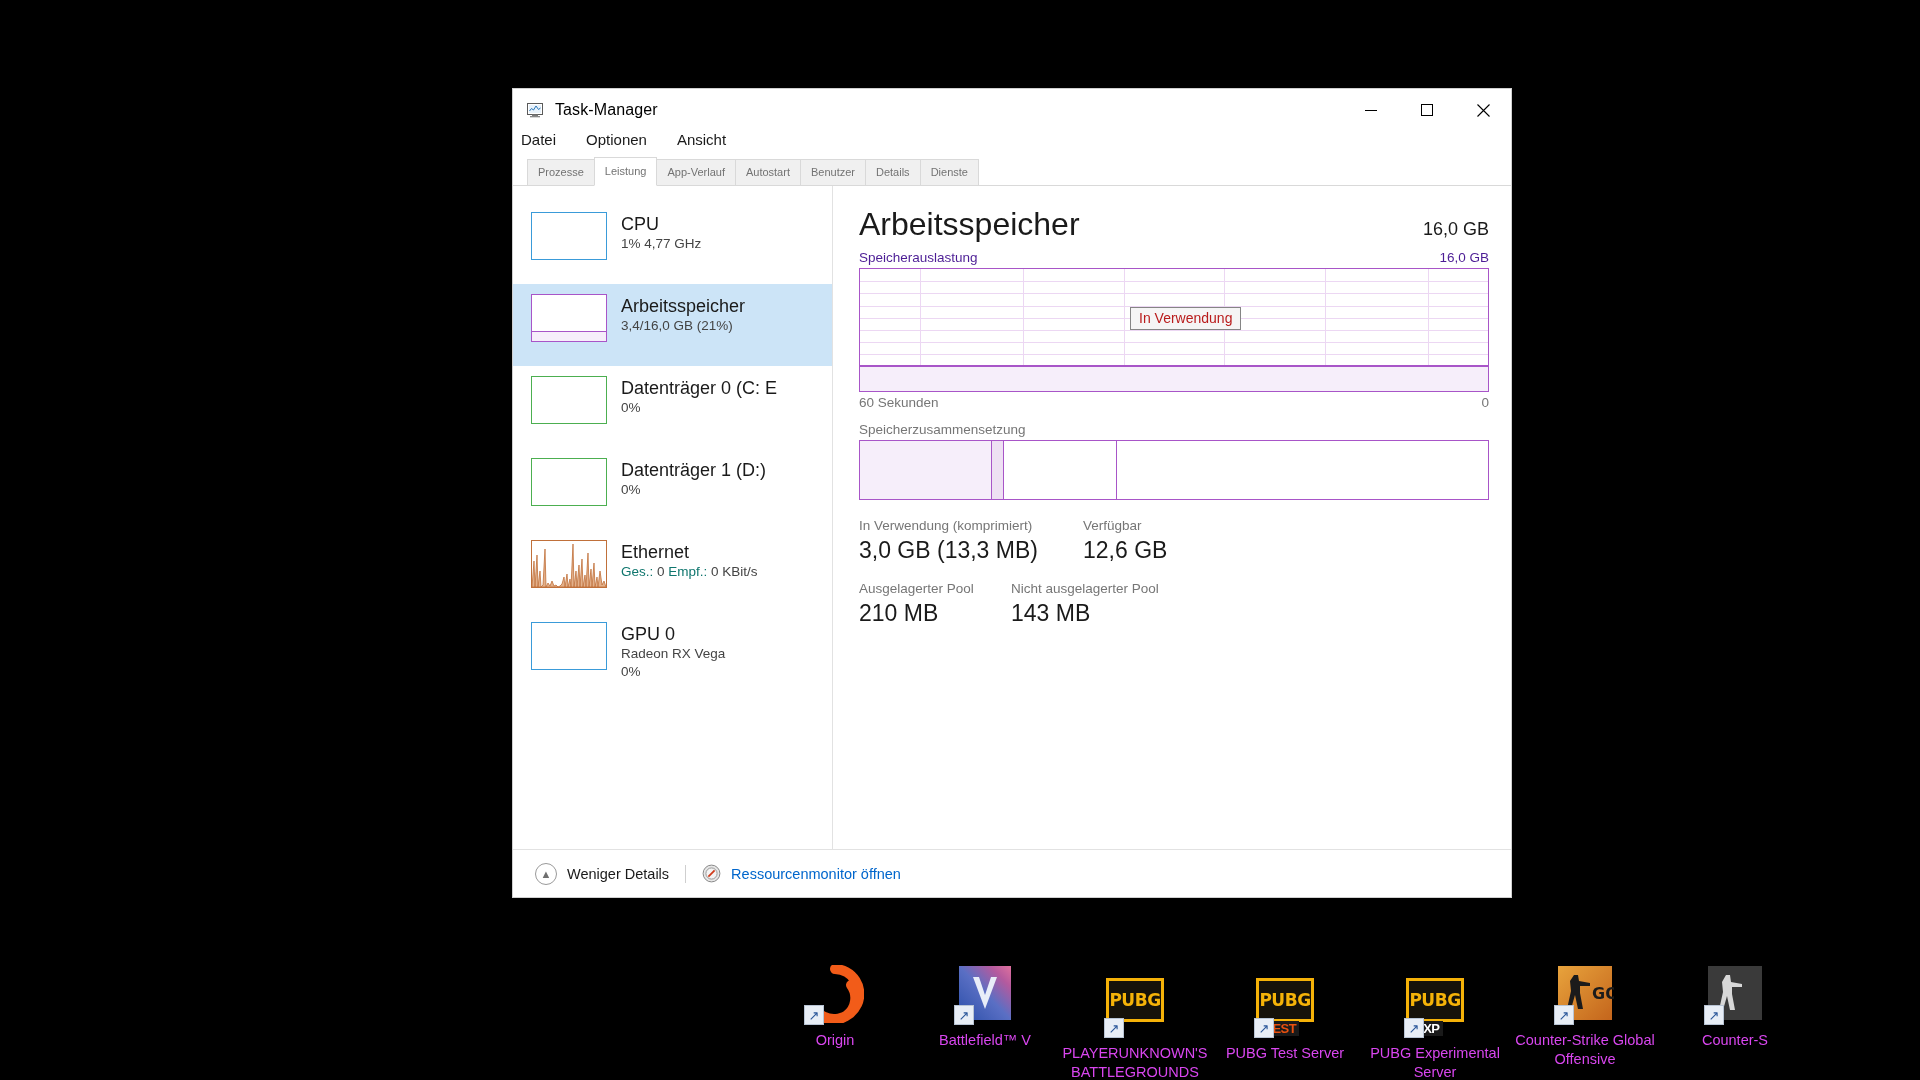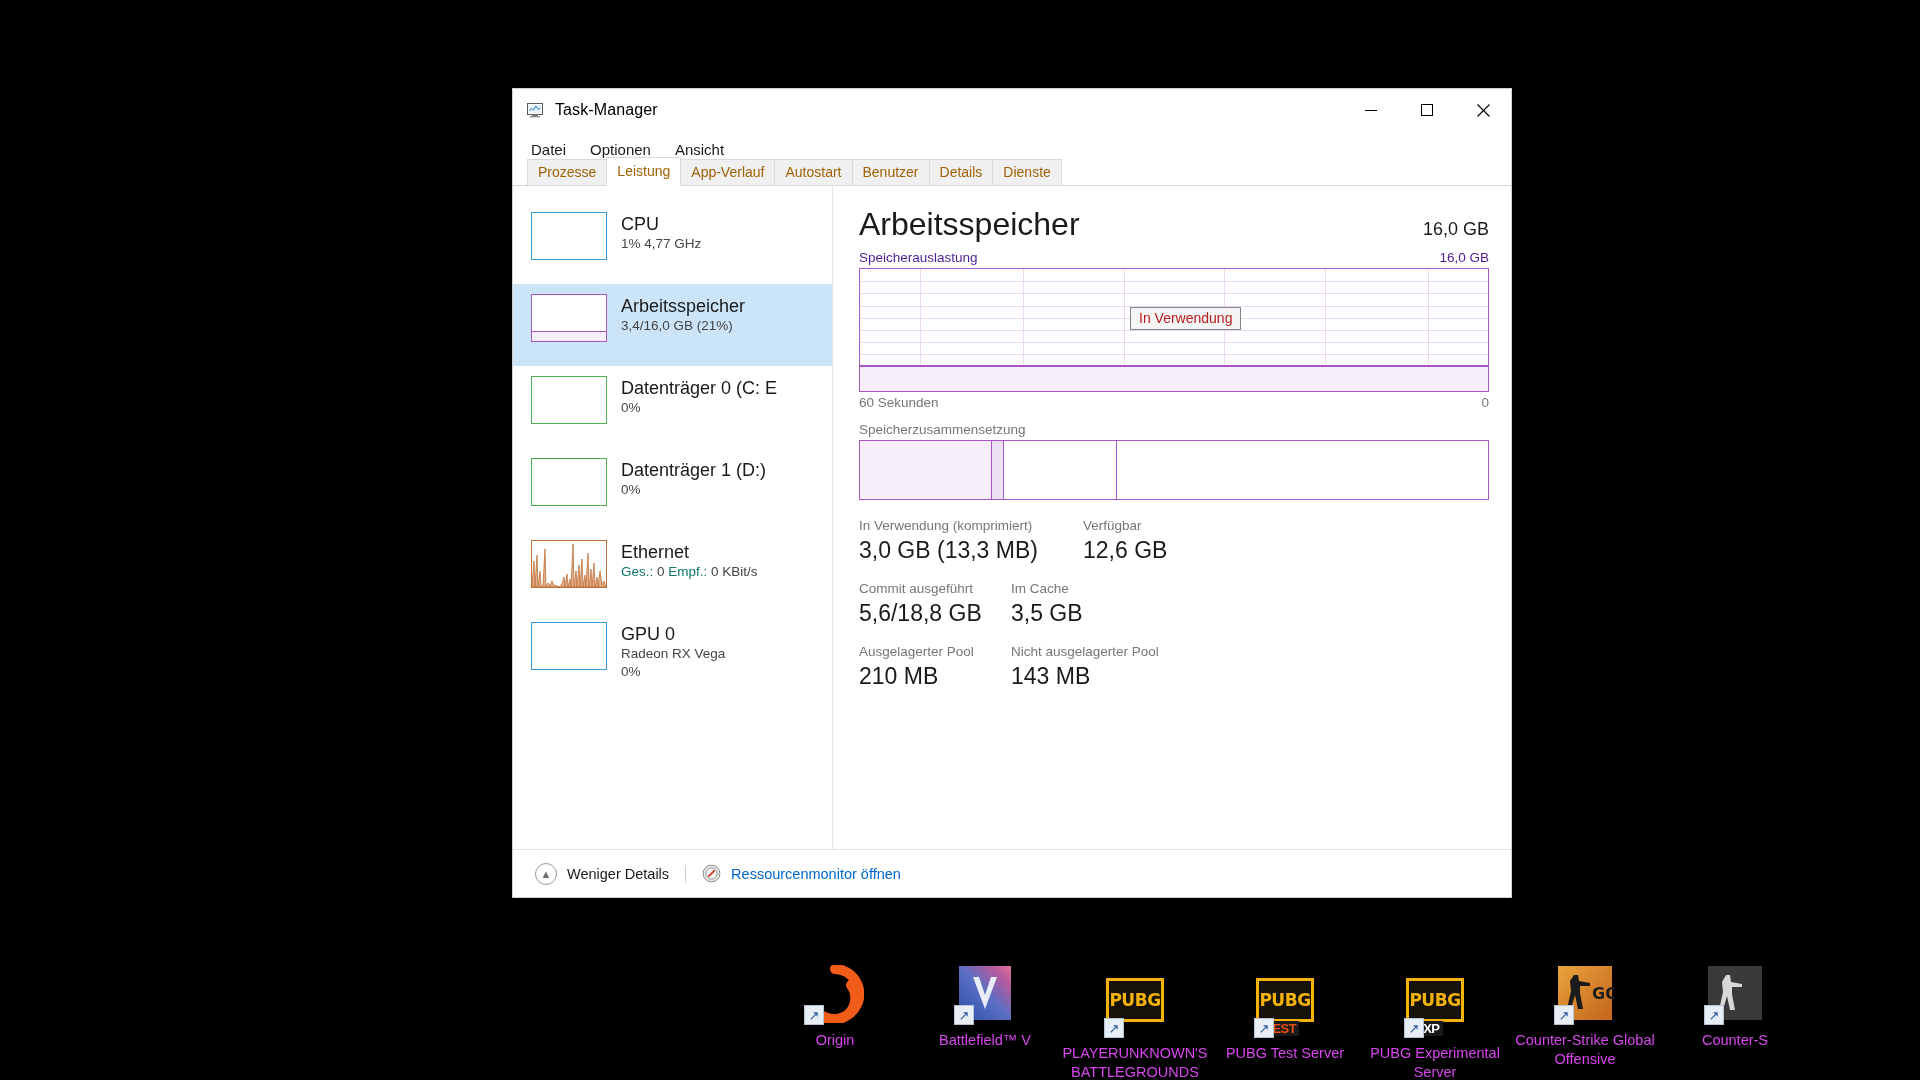--- a/index.html
+++ b/index.html
@@ -28,30 +28,30 @@
   .tb-title {
     margin-left: 10px; font-size: 16px; color: #000; letter-spacing: .1px;
   }
   .tb-controls { position: absolute; right: 0; top: 0; height: 42px; display: flex; }
   .tb-btn {
     width: 56px; height: 42px; display: flex; align-items: center; justify-content: center;
     font-size: 15px; color: #000; line-height: 1;
   }
 
   
-  .menubar { height: 27px; display: flex; align-items: flex-end; padding-left: 18px; gap: 24px; flex:none;}
+  .menubar { height: 27px; display: flex; align-items: flex-start; padding-left: 8px; gap: 30px; flex:none;}
   .menu-item { font-size: 15px; color: #1a1a1a; }
 
   
   .tabstrip {
     height: 28px; display: flex; align-items: flex-end; padding-left: 14px;
     border-bottom: 1px solid #d9d9d9; flex:none; position: relative; background:#fff;
   }
   .tab {
-    font-size: 14px; color: #a16207; padding: 3px 10px 4px 10px;
+    font-size: 11px; color: #737373; padding: 3px 10px 4px 10px;
     background: #f0f0f0; border: 1px solid #d9d9d9; border-bottom: none;
     margin-right: -1px; height: 26px; line-height: 19px; position: relative;
   }
   .tab.active {
     background: #ffffff; z-index: 3; height: 29px; line-height: 21px;
     border-bottom: 1px solid #ffffff; margin-bottom: -1px;
   }
 
   
   .tm-body { flex: 1; display: flex; min-height: 0; }
@@ -333,30 +333,20 @@
                 <div class="stat-lbl">In Verwendung (komprimiert)</div>
                 <div class="stat-val">3,0 GB (13,3 MB)</div>
               </div>
               <div class="stat-block" style="margin-left:24px">
                 <div class="stat-lbl">Verfügbar</div>
                 <div class="stat-val">12,6 GB</div>
               </div>
             </div>
             <div class="stat-row">
               <div class="stat-block" style="width:152px">
-                <div class="stat-lbl">Commit ausgeführt</div>
-                <div class="stat-val">5,6/18,8 GB</div>
-              </div>
-              <div class="stat-block">
-                <div class="stat-lbl">Im Cache</div>
-                <div class="stat-val">3,5 GB</div>
-              </div>
-            </div>
-            <div class="stat-row">
-              <div class="stat-block" style="width:152px">
                 <div class="stat-lbl">Ausgelagerter Pool</div>
                 <div class="stat-val">210 MB</div>
               </div>
               <div class="stat-block">
                 <div class="stat-lbl">Nicht ausgelagerter Pool</div>
                 <div class="stat-val">143 MB</div>
               </div>
             </div>
           </div>
         </div>

